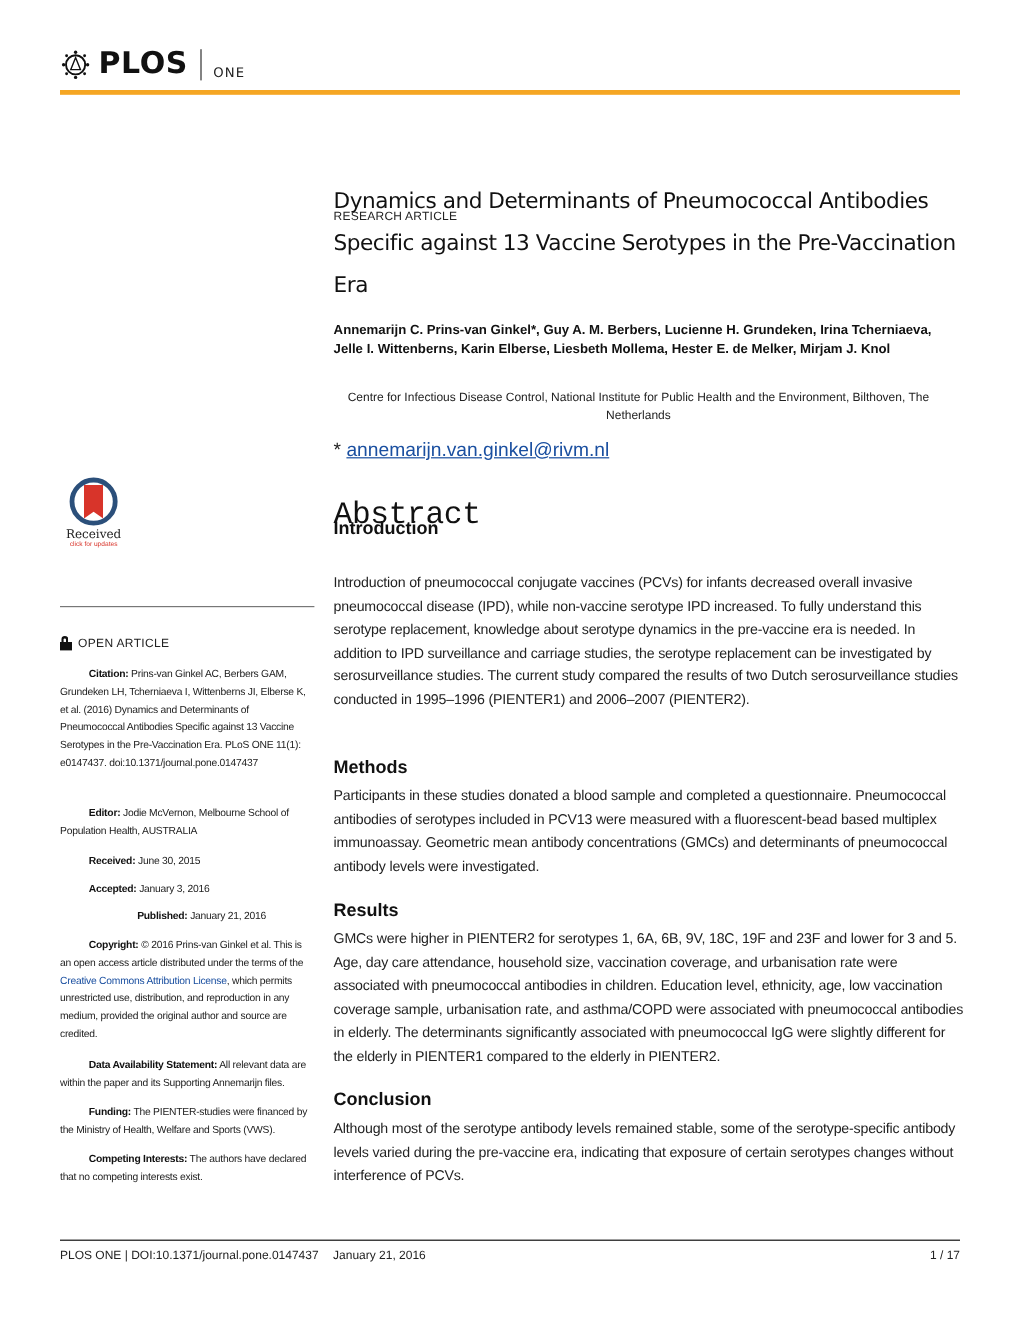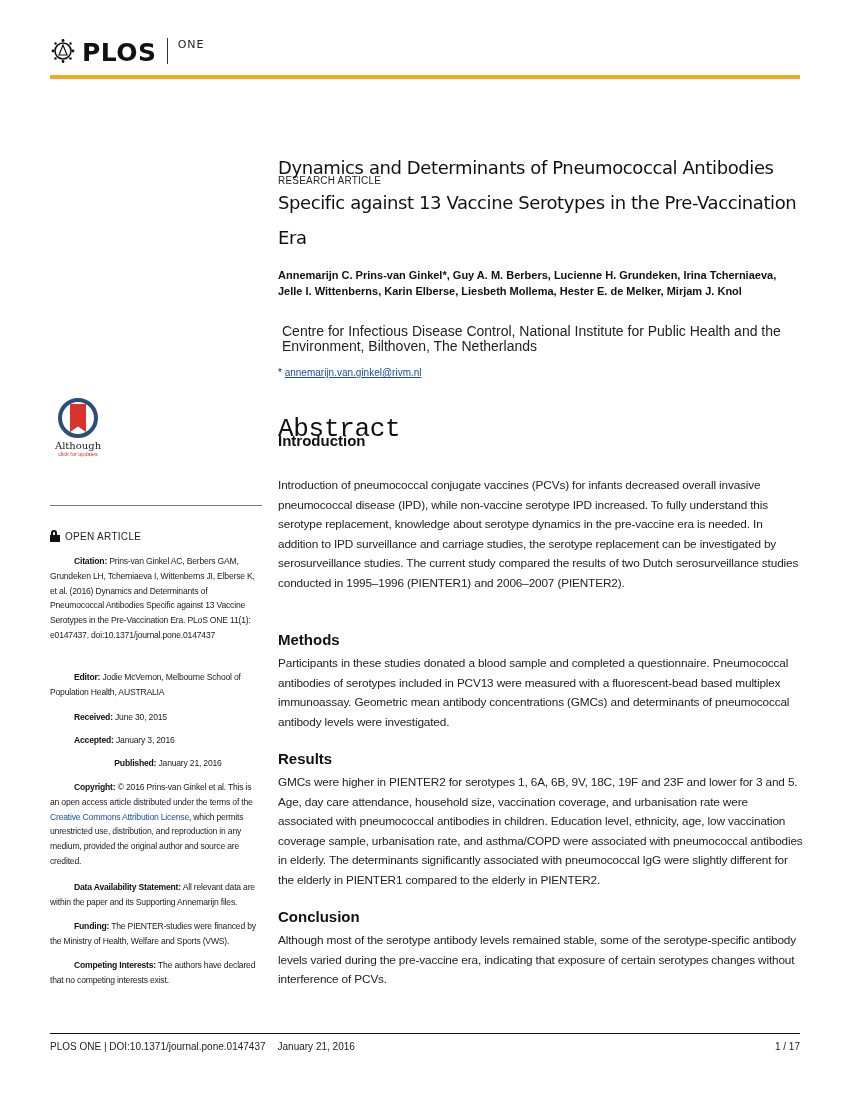--- a/index.html
+++ b/index.html
@@ -1,27 +1,27 @@
 <!DOCTYPE html>
 <html><head>
 <meta charset="utf-8">
 <style>
   html,body{margin:0;padding:0;background:#ffffff;}
   body{width:850px;height:1100px;position:relative;overflow:hidden;font-family:"Liberation Sans",sans-serif;color:#1a1a1a;}
   .abs{position:absolute;}
-  .logo{left:50px;top:38px;display:flex;align-items:flex-start;}
+  .logo{left:50px;top:38px;display:flex;align-items:flex-end;}
   .plos-word{font-family:"DejaVu Sans",sans-serif;font-weight:bold;font-size:25px;letter-spacing:0.5px;color:#111;margin-left:6px;}
   .logo-sep{width:1px;height:26px;background:#333;margin:0 10px 0 10px;}
   .one-word{font-family:"DejaVu Sans",sans-serif;font-size:11px;letter-spacing:1px;color:#222;}
   .orange-bar{left:50px;top:75px;width:750px;height:4px;background:#f5a623;}
   .art-type{left:278px;top:131px;font-size:10px;color:#222;letter-spacing:0.2px;margin-top:44px;}
   .title{left:278px;top:150px;width:540px;font-family:"DejaVu Sans",sans-serif;font-size:18px;line-height:35px;color:#111;letter-spacing:-0.4px;}
   .authors{left:278px;top:268px;width:520px;font-weight:bold;font-size:11px;line-height:15.5px;color:#111;}
-  .affil{left:282px;top:324px;width:520px;font-size:14px;line-height:15px;color:#222;}
-  .email{left:278px;top:367px;font-size:10px;color:#222;}
+  .affil{left:272px;top:324px;width:520px;font-size:10px;line-height:15px;color:#222;text-align:center;}
+  .email{left:278px;top:367px;font-size:16px;color:#222;}
   .email a{color:#1a4fa0;text-decoration:underline;}
   .crossmark{left:50px;top:398px;width:56px;text-align:center;}
   .cm-circle{width:40px;height:40px;border-radius:50%;border:4px solid #2b4f7a;margin:0 auto;position:relative;background:#fff;box-sizing:border-box;}
   .cm-ribbon{position:absolute;left:8px;top:2px;width:16px;height:28px;background:#d8342a;clip-path:polygon(0 0,100% 0,100% 100%,50% 80%,0 100%);}
   .cm-text{font-family:"DejaVu Serif",serif;font-size:10px;color:#222;margin-top:2px;}
   .cm-sub{font-size:5.5px;color:#d8342a;}
   .side-rule{left:50px;top:505px;width:212px;height:1px;background:#777;}
   .oa{left:50px;top:530px;display:flex;align-items:center;font-size:10px;color:#222;letter-spacing:0.3px;}
   .lock{width:10px;height:12px;margin-right:5px;position:relative;}
   .lock .shackle{position:absolute;left:1px;top:0;width:6px;height:6px;border:2px solid #111;border-bottom:none;border-radius:4px 4px 0 0;box-sizing:border-box;}
@@ -65,21 +65,21 @@
 <div class="abs affil">Centre for Infectious Disease Control, National Institute for Public Health and the Environment, Bilthoven, The Netherlands</div>
 <div class="abs email">
   <span>*</span>
   <a>annemarijn.van.ginkel@rivm.nl</a>
 </div>
 
 <div class="abs crossmark">
   <div class="cm-circle">
       <div class="cm-ribbon"></div>
     </div>
-  <div class="cm-text">Although</div>
+  <div class="cm-text">Received</div>
   <div class="cm-sub">click for updates</div>
 </div>
 
 <div class="abs side-rule"></div>
 
 <div class="abs oa">
   <span class="lock">
       <span class="shackle"></span>
       <span class="body"></span>
     </span>

